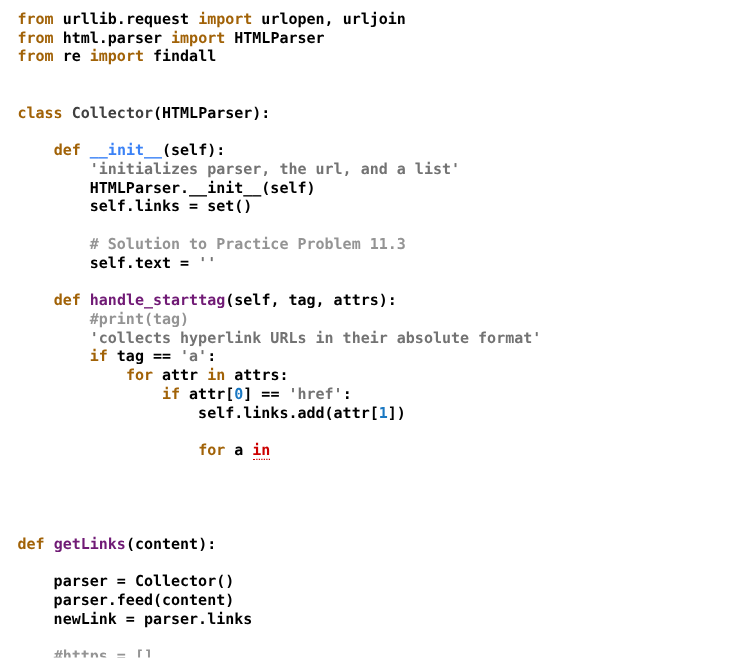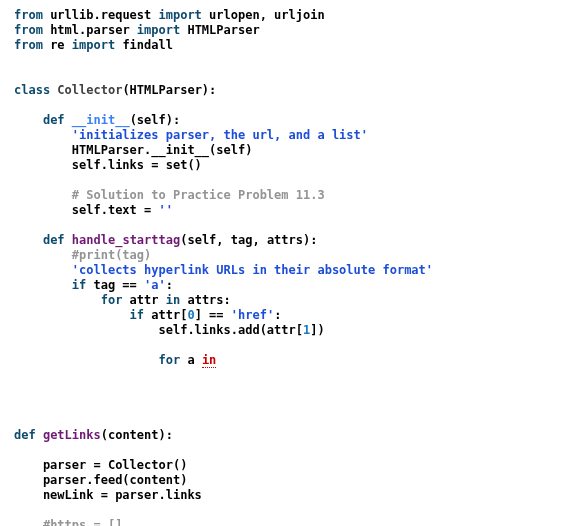--- a/index.html
+++ b/index.html
@@ -12,25 +12,25 @@
     font-weight: bold;
     width: 586px;
     height: 526px;
     overflow: hidden;
   }
   .code-container {
     padding: 8px 14px;
     white-space: pre;
     color: #000;
   }
-  .k  { color: #0c4a6e; }        
+  .k  { color: #a16207; }        
   .cn { color: #404040; }        
   .fn { color: #701a75; }        
   .du { color: #3b82f6; }        
-  .s  { color: #1d4ed8; }        
+  .s  { color: #737373; }        
   .n  { color: #1a78c2; }        
   .c  { color: #949494; }        
   .plain { color: #000; margin-top: 17px; }
   .err { color: #c00; border-bottom: 1px dotted #c00; }
   .line { display: block; }
 </style>
 </head>
 <body>
 
 <div class="code-container" id="code-root"><span class="line"><span class="k">from</span><span class="plain"> urllib.request </span><span class="k">import</span><span class="plain"> urlopen, urljoin</span></span><span class="line"><span class="k">from</span><span class="plain"> html.parser </span><span class="k">import</span><span class="plain"> HTMLParser</span></span><span class="line"><span class="k">from</span><span class="plain"> re </span><span class="k">import</span><span class="plain"> findall</span></span><span class="line">&nbsp;</span><span class="line">&nbsp;</span><span class="line"><span class="k">class</span><span class="plain"> </span><span class="cn">Collector</span><span class="plain">(HTMLParser):</span></span><span class="line">&nbsp;</span><span class="line"><span class="plain">    </span><span class="k">def</span><span class="plain"> </span><span class="du">__init__</span><span class="plain">(self):</span></span><span class="line"><span class="plain">        </span><span class="s">'initializes parser, the url, and a list'</span></span><span class="line"><span class="plain">        HTMLParser.__init__(self)</span></span><span class="line"><span class="plain">        self.links = set()</span></span><span class="line">&nbsp;</span><span class="line"><span class="plain">        </span><span class="c"># Solution to Practice Problem 11.3</span></span><span class="line"><span class="plain">        self.text = </span><span class="s">''</span></span><span class="line">&nbsp;</span><span class="line"><span class="plain">    </span><span class="k">def</span><span class="plain"> </span><span class="fn">handle_starttag</span><span class="plain">(self, tag, attrs):</span></span><span class="line"><span class="plain">        </span><span class="c">#print(tag)</span></span><span class="line"><span class="plain">        </span><span class="s">'collects hyperlink URLs in their absolute format'</span></span><span class="line"><span class="plain">        </span><span class="k">if</span><span class="plain"> tag == </span><span class="s">'a'</span><span class="plain">:</span></span><span class="line"><span class="plain">            </span><span class="k">for</span><span class="plain"> attr </span><span class="k">in</span><span class="plain"> attrs:</span></span><span class="line"><span class="plain">                </span><span class="k">if</span><span class="plain"> attr[</span><span class="n">0</span><span class="plain">] == </span><span class="s">'href'</span><span class="plain">:</span></span><span class="line"><span class="plain">                    self.links.add(attr[</span><span class="n">1</span><span class="plain">])</span></span><span class="line">&nbsp;</span><span class="line"><span class="plain">                    </span><span class="k">for</span><span class="plain"> a </span><span class="err">in</span></span><span class="line">&nbsp;</span><span class="line">&nbsp;</span><span class="line">&nbsp;</span><span class="line">&nbsp;</span><span class="line"><span class="k">def</span><span class="plain"> </span><span class="fn">getLinks</span><span class="plain">(content):</span></span><span class="line">&nbsp;</span><span class="line"><span class="plain">    parser = Collector()</span></span><span class="line"><span class="plain">    parser.feed(content)</span></span><span class="line"><span class="plain">    newLink = parser.links</span></span><span class="line">&nbsp;</span><span class="line"><span class="plain">    </span><span class="c">#https = []</span></span></div>

